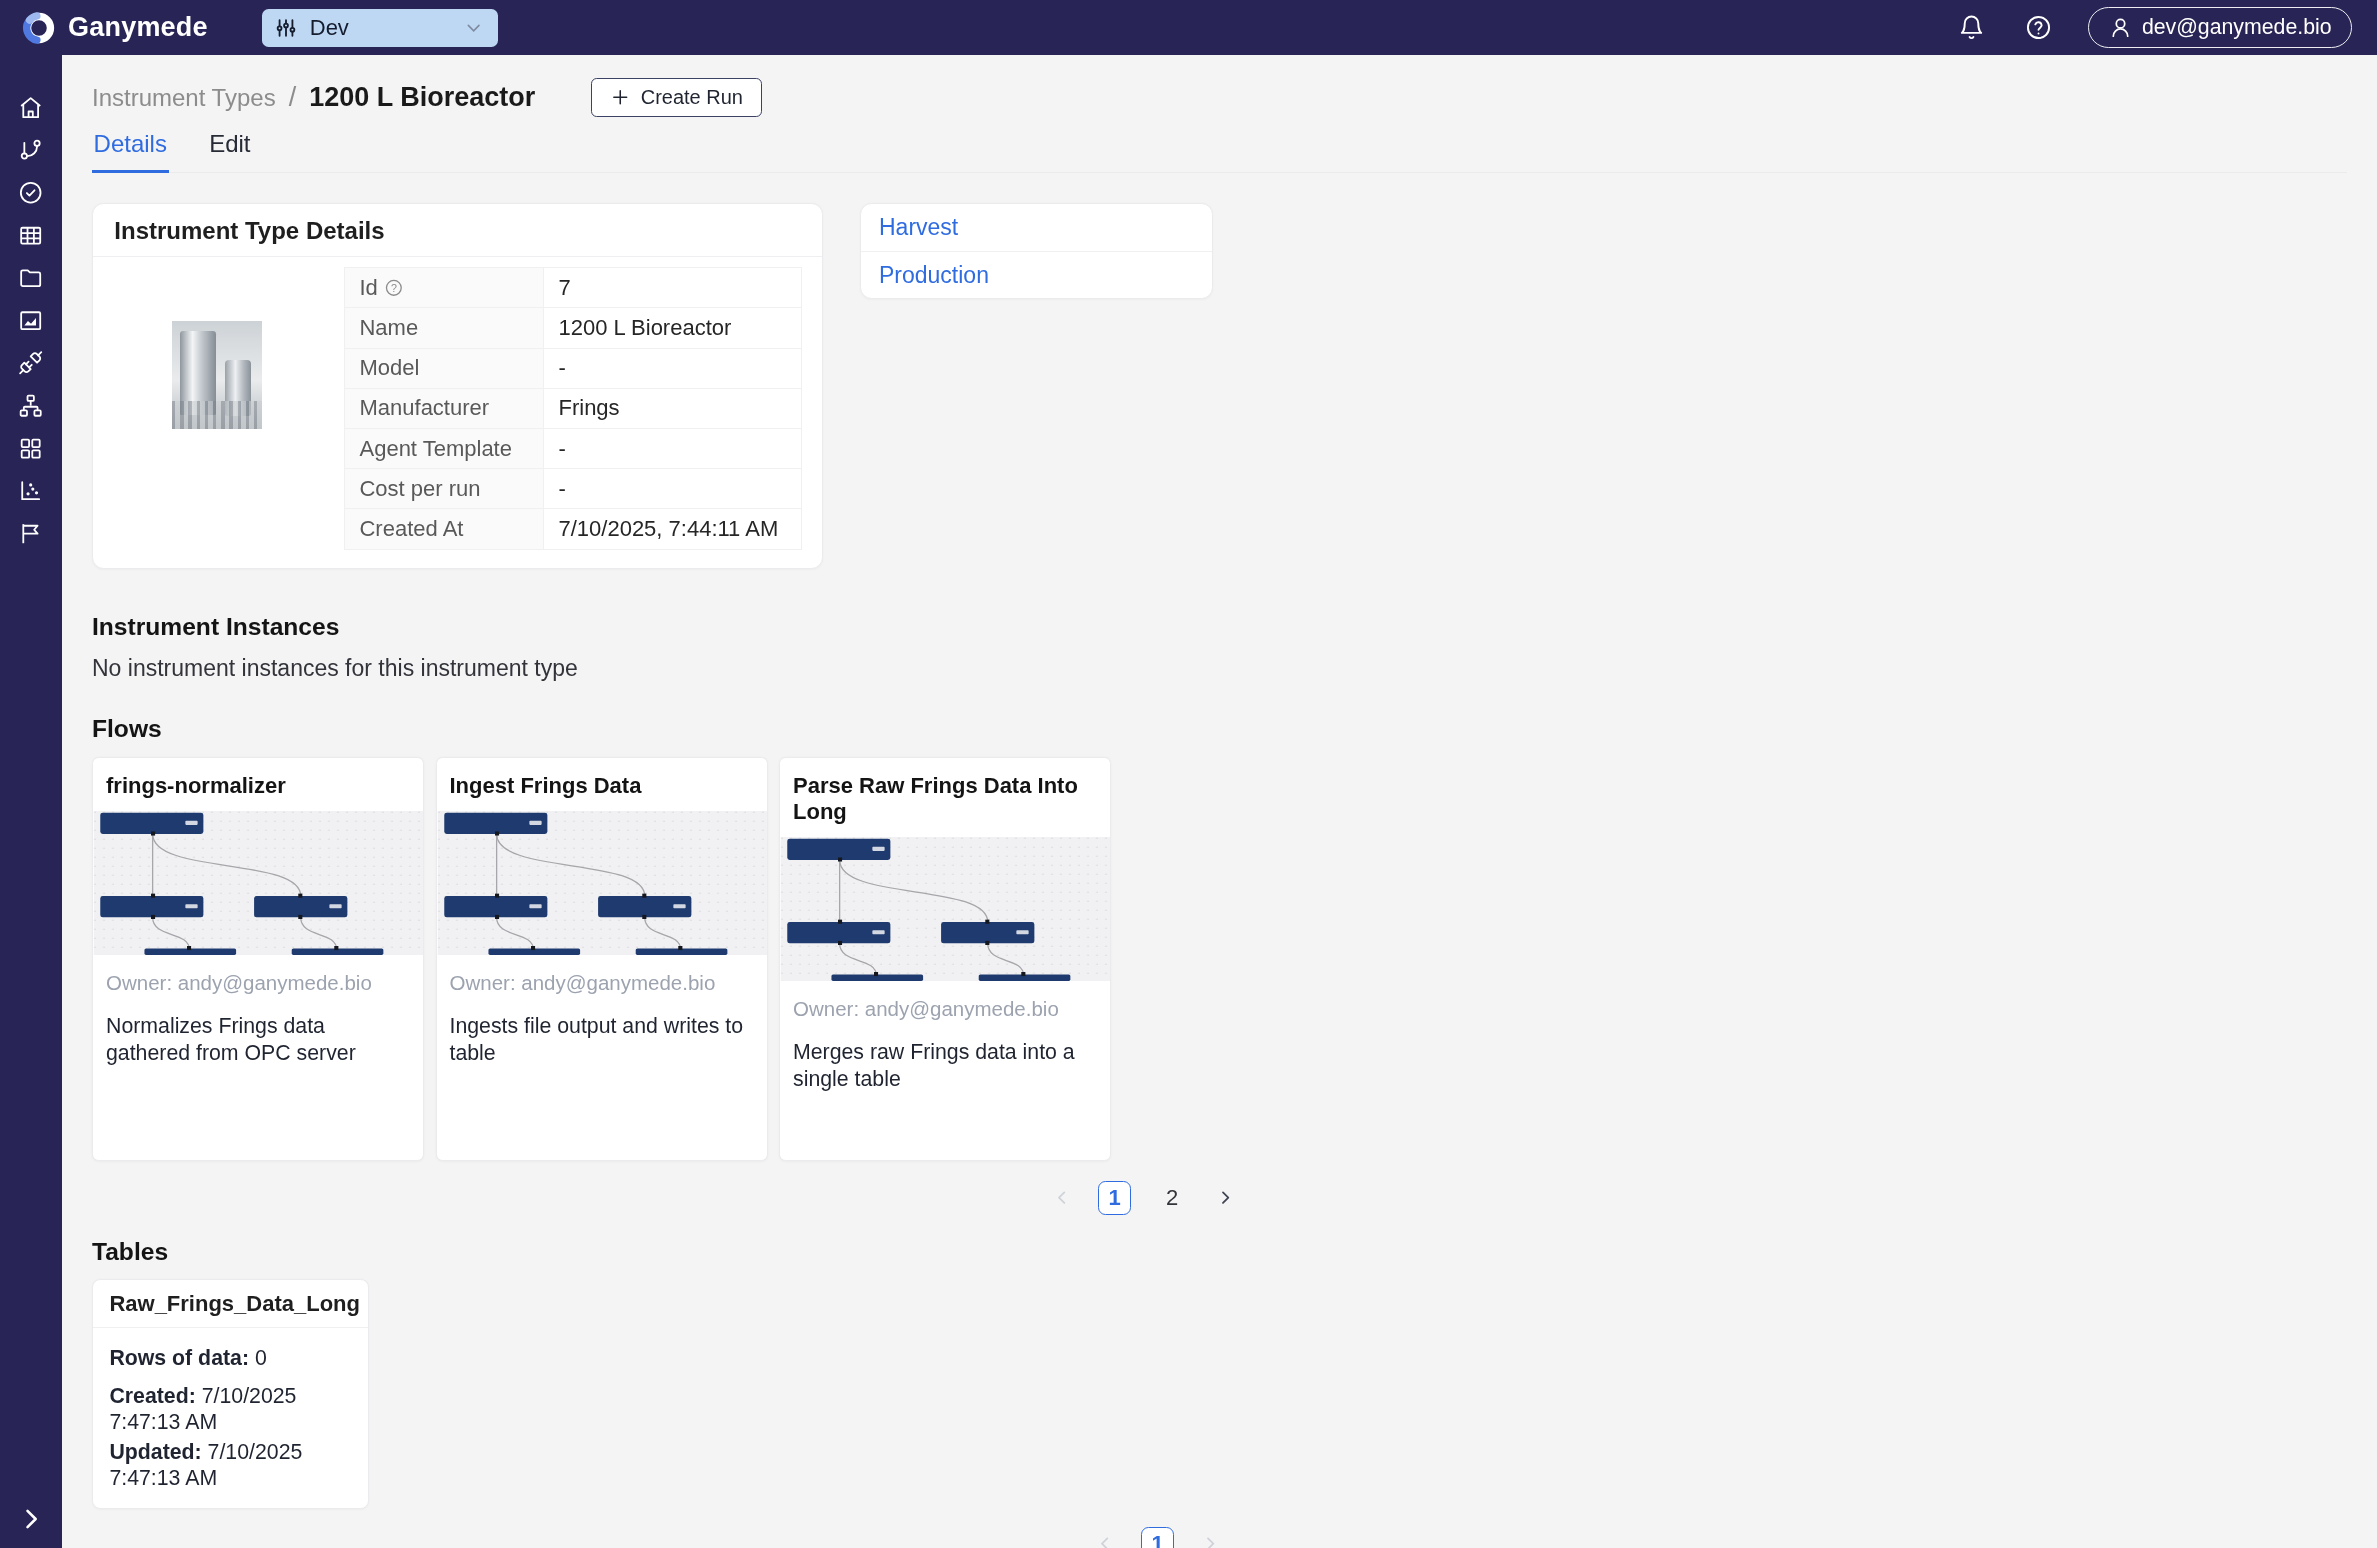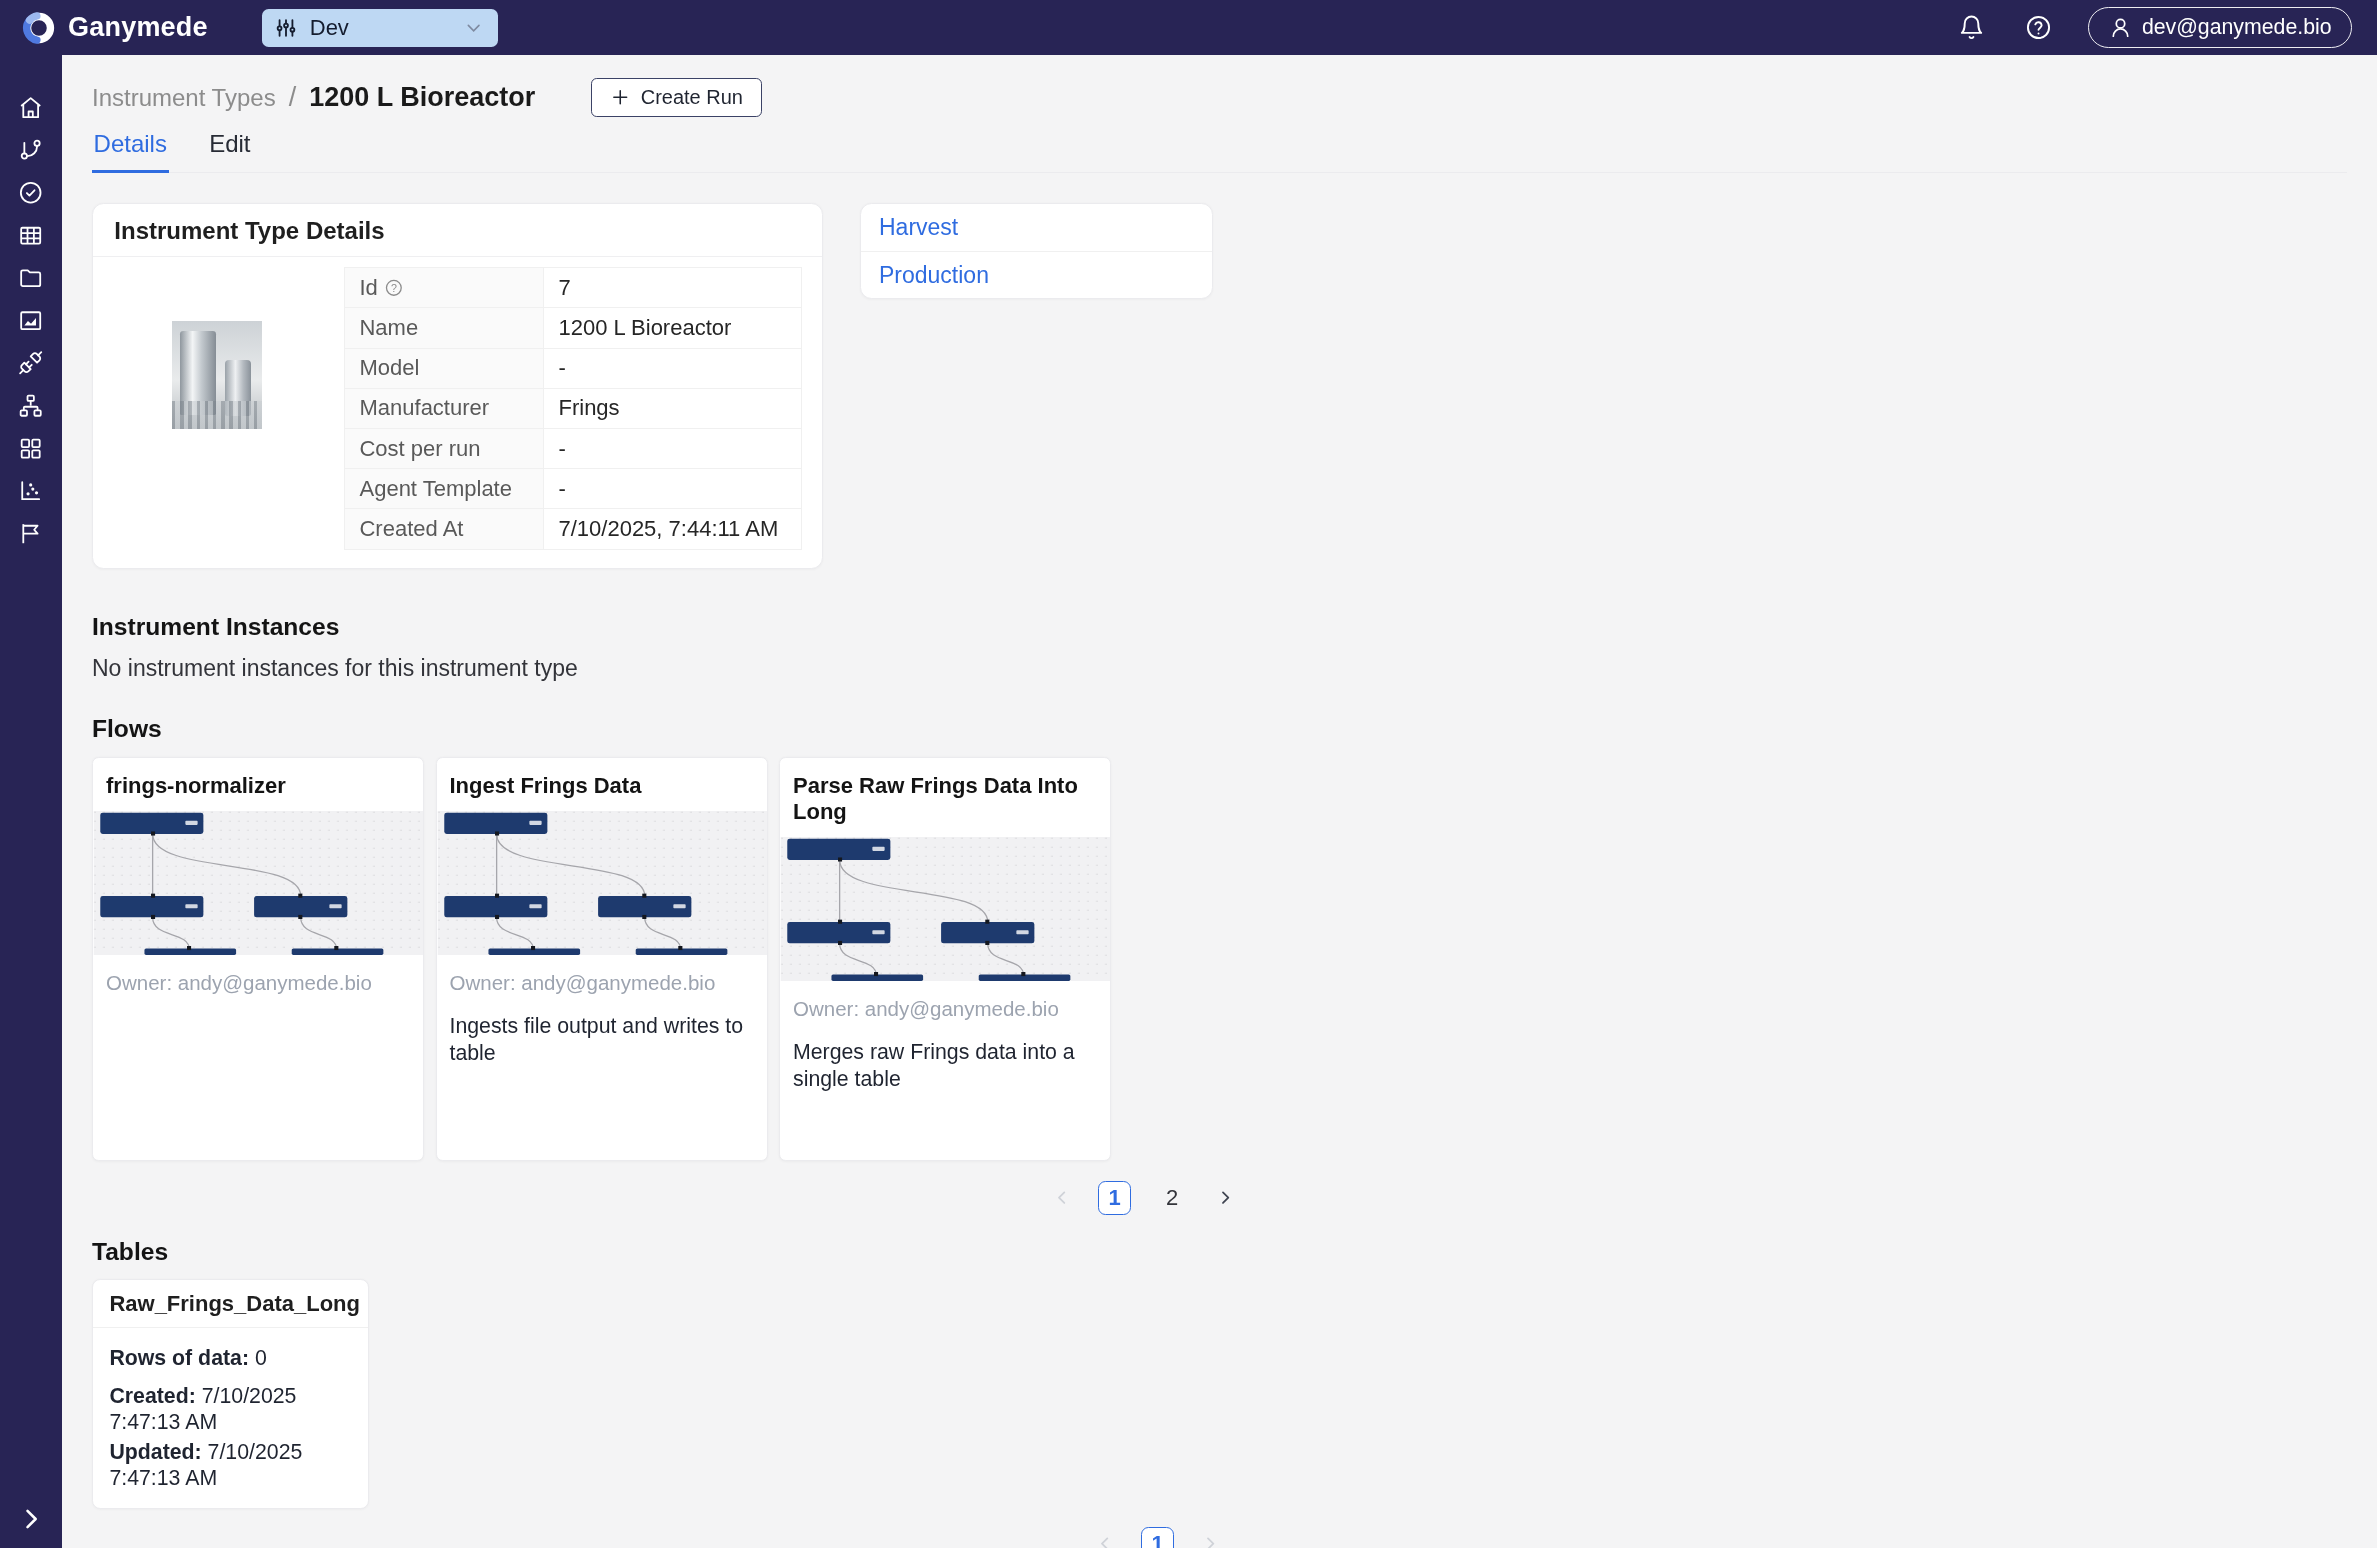--- a/index.html
+++ b/index.html
@@ -370,25 +370,25 @@
               </tr>
           <tr>
                 <td class="lbl">Model</td>
                 <td class="val">-</td>
               </tr>
           <tr>
                 <td class="lbl">Manufacturer</td>
                 <td class="val">Frings</td>
               </tr>
           <tr>
-                <td class="lbl">Cost per run</td>
+                <td class="lbl">Agent Template</td>
                 <td class="val">-</td>
               </tr>
           <tr>
-                <td class="lbl">Agent Template</td>
+                <td class="lbl">Cost per run</td>
                 <td class="val">-</td>
               </tr>
           <tr>
                 <td class="lbl">Created At</td>
                 <td class="val">7/10/2025, 7:44:11 AM</td>
               </tr>
         </tbody>
           </table>
       </div>
     </section>
@@ -441,20 +441,21 @@
               <rect x="70" y="101" width="5" height="5"></rect>
               <rect x="70" y="127" width="5" height="5"></rect>
               <rect x="250" y="101" width="5" height="5"></rect>
               <rect x="250" y="127" width="5" height="5"></rect>
               <rect x="114" y="165" width="5" height="5"></rect>
               <rect x="294" y="165" width="5" height="5"></rect>
             </g>
         </svg>
         <div class="flow-meta">
           <div class="flow-owner">Owner: andy@ganymede.bio</div>
+          <div class="flow-desc">Normalizes Frings data gathered from OPC server</div>
         </div>
       </div>
 
       <div class="flow-card">
         <div class="flow-title">Ingest Frings Data</div>
         <svg class="flow-thumb" viewBox="0 0 404 176">
           <defs>
               <pattern id="dgB" width="11" height="11" patternUnits="userSpaceOnUse">
                 <circle cx="1.5" cy="1.5" r="1" fill="#d7d7da"></circle>
               </pattern>

